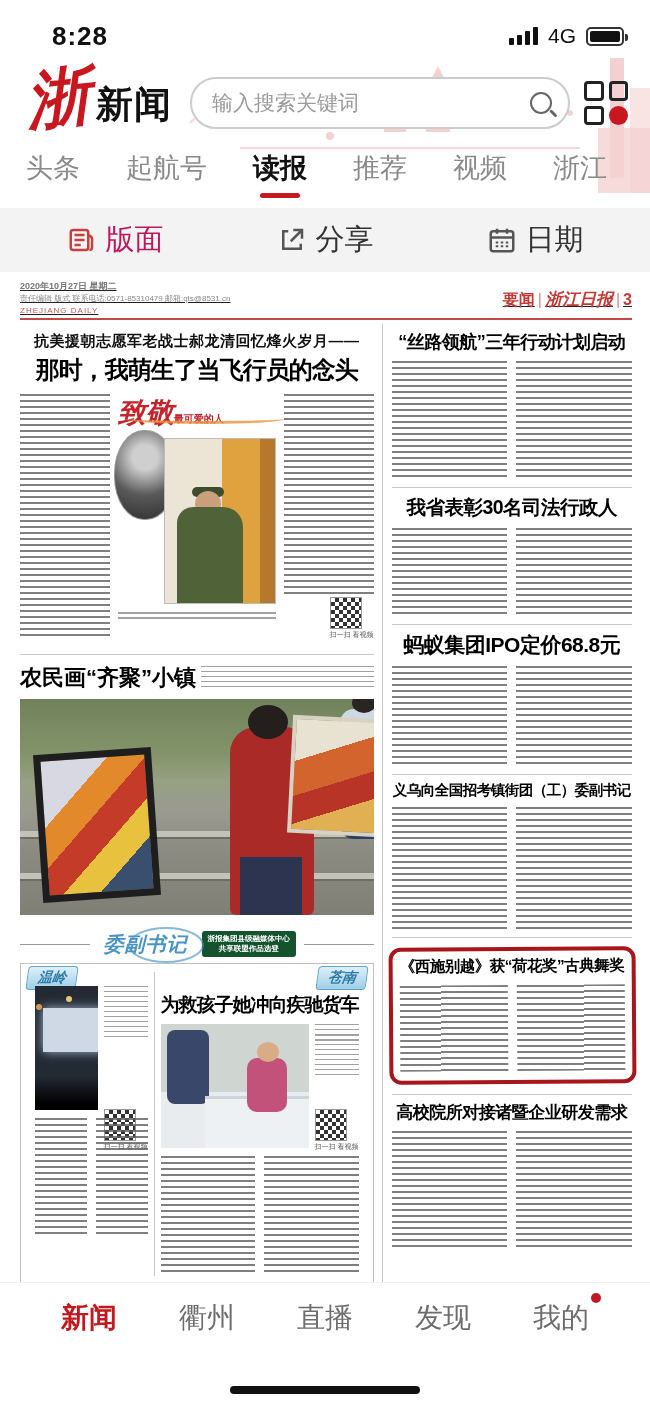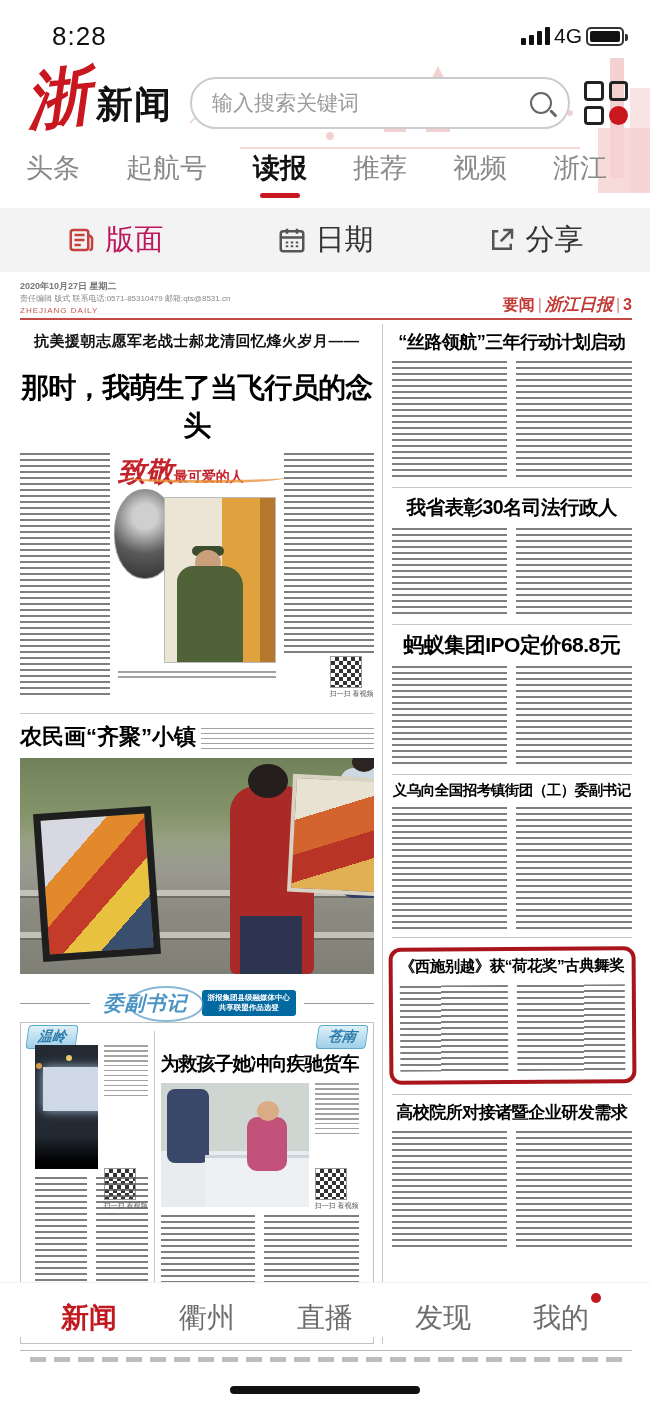--- a/index.html
+++ b/index.html
@@ -2,22 +2,22 @@
 <html><head>
 <meta charset="utf-8">
 <style>
   * { margin:0; padding:0; box-sizing:border-box; }
   html,body { background:#fff; }
   body { font-family:"Liberation Sans","DejaVu Sans",sans-serif; width:650px; height:1407px; overflow:hidden; position:relative; color:#222; }
   .phone { width:650px; height:1407px; position:relative; background:#fff; overflow:hidden; }
 
   
   .statusbar { height:58px; display:flex; align-items:center; justify-content:space-between; padding:14px 26px 0 52px; position:relative; z-index:5; }
-  .sb-time { font-size:26px; font-weight:normal; color:#111; letter-spacing:1px; }
-  .sb-right { display:flex; align-items:center; gap:4px; }
+  .sb-time { font-size:26px; font-weight:bold; color:#111; letter-spacing:1px; }
+  .sb-right { display:flex; align-items:center; gap:10px; }
   .sig { display:flex; align-items:flex-end; gap:3px; height:18px; }
   .sig i { width:5px; background:#111; border-radius:1px; display:block; }
   .sig i:nth-child(1){height:7px}.sig i:nth-child(2){height:10px}.sig i:nth-child(3){height:14px}.sig i:nth-child(4){height:18px}
   .sb-net { font-size:21px; color:#111; }
   .batt { width:38px; height:19px; border:2px solid #333; border-radius:5px; position:relative; padding:2px; }
   .batt::after { content:""; position:absolute; right:-6px; top:5px; width:3px; height:7px; background:#333; border-radius:0 2px 2px 0; }
   .batt i { display:block; width:100%; height:100%; background:#111; border-radius:2px; }
 
   
   .skyline { position:absolute; top:58px; left:180px; width:470px; height:135px; opacity:.45; z-index:0; pointer-events:none; }
@@ -43,85 +43,85 @@
 
   
   .toolbar { margin-top:16px; background:#f3f3f4; height:64px; display:flex; align-items:center; justify-content:space-around; padding:0 10px; }
   .tool { display:flex; align-items:center; gap:9px; color:#444; }
   .tool svg { display:block; }
   .tool span { font-size:29px; color:#333; }
   .tool.active span { color:#be185d; }
 
   
   .paper { padding:8px 18px 0 20px; position:relative; }
-  .mast { display:flex; justify-content:space-between; align-items:flex-end; }
+  .mast { display:flex; justify-content:space-between; align-items:center;text-decoration:underline; }
   .mast-left { font-size:8px; color:#888; line-height:1.45; }
   .mast-left .d { font-weight:bold; color:#777; font-size:9px; }
   .mast-left .en { color:#c0564f; letter-spacing:1px; font-size:8px; }
   .mast-right { color:#c23a35; font-weight:bold; font-size:16px; white-space:nowrap; margin-top:2px; }
   .mast-right .script { font-family:"DejaVu Serif",serif; font-style:italic; font-size:17px;margin-top:26px; }
   .mast-right .sep { color:#d08a86; font-weight:normal; margin:0 3px; }
   .redrule { border-bottom:2px solid #c14a44; margin-top:2px; }
 
   .content { display:flex; margin-top:4px; }
   .lcol { width:388px; padding-right:8px; }
   .rcol { flex:1; border-left:1px solid #c6c6c6; padding-left:9px; }
 
   
   .gk { background-image:repeating-linear-gradient(180deg,#5f5f5f 0,#5f5f5f 2px,transparent 2px,transparent 6px); opacity:.8; }
   .gk.light { background-image:repeating-linear-gradient(180deg,#8a8a8a 0,#8a8a8a 1.5px,transparent 1.5px,transparent 5px); }
   .cols2 { display:flex; gap:9px; }
   .cols2 > div { flex:1; }
 
   
   .kicker { text-align:center; font-size:15px; font-weight:bold; color:#111; margin-top:8px; letter-spacing:0.5px; }
-  .headline { text-align:center; font-size:28px; font-weight:900; color:#000; letter-spacing:-1px; margin:18px 0 8px; font-family:"Liberation Sans",sans-serif; }
+  .headline { text-align:center; font-size:24px; font-weight:900; color:#000; letter-spacing:-1px; margin:3px 0 8px; font-family:"Liberation Sans",sans-serif; }
   .leadbody { display:flex; gap:8px; height:246px; }
   .leadbody .c1,.leadbody .c3 { flex:1; position:relative; }
   .leadbody .c2 { width:158px; position:relative; }
   .banner { color:#c4232b; white-space:nowrap; position:relative; height:30px; }
   .banner .b1 { font-size:28px; font-weight:900; font-style:italic; }
-  .banner .b2 { font-size:14px; font-weight:900; }
+  .banner .b2 { font-size:10px; font-weight:900; }
   .banner::after { content:""; position:absolute; left:6px; right:-10px; bottom:0px; height:8px; border-bottom:3px solid #e8923a; border-radius:50%; opacity:.8; }
   .photos { position:relative; height:178px; margin-top:6px; }
   .ph-bw { position:absolute; left:-4px; top:0; width:62px; height:90px; border-radius:48%; background:radial-gradient(circle at 50% 30%,#cfcfcf 0 18%,#5a5a5a 55%,#2e2e2e 100%); border:1px solid #999; }
   .ph-color { position:absolute; right:0; top:8px; width:112px; height:166px; background:
       linear-gradient(90deg,#ece5d6 0 52%, #e0a23e 52% 86%, #b5782c 86% 100%);
       overflow:hidden; border:1px solid #bbb; }
   .ph-color .fig { position:absolute; left:12px; bottom:0; width:66px; height:96px; background:#4f6238; border-radius:16px 20px 0 0; }
   .ph-color .face { position:absolute; left:30px; bottom:86px; width:26px; height:26px; border-radius:50%; background:#caa07c; }
   .ph-color .hat { position:absolute; left:27px; bottom:106px; width:32px; height:10px; border-radius:5px; background:#3c4c2c; }
   .ph-cap { position:absolute; left:0; right:0; bottom:-14px; height:10px; }
   .qr { width:32px; height:32px; border:1px solid #999; background:repeating-conic-gradient(#333 0% 25%, #fff 0% 50%); background-size:8px 8px; }
   .qrwrap { position:absolute; right:0; bottom:0; text-align:center; }
   .qrlabel { font-size:7px; color:#555; margin-top:1px; white-space:nowrap; }
 
   
   .farmer { margin-top:14px; border-top:1px solid #c9c9c9; padding-top:8px; }
-  .farmer-head { display:flex; gap:5px; align-items:center; }
+  .farmer-head { display:flex; gap:5px; align-items:flex-start; }
   .farmer-title { font-size:22px; font-weight:900; color:#000; white-space:nowrap; }
   .farmer-cap { flex:1; height:22px; margin-top:3px; }
   .farmer-photo { margin-top:6px; height:216px; position:relative; overflow:hidden; background:
       linear-gradient(180deg,#71815a 0,#84946a 26%,#97a083 38%,#9a9a90 52%,#8b8b81 70%,#7f7f76 100%); }
   .rail { position:absolute; left:0; right:0; height:6px; background:#c2c2b8; box-shadow:0 2px 0 #6d6d64; }
   .canvas1 { position:absolute; left:18px; top:52px; width:118px; height:148px; background:linear-gradient(135deg,#d8d8e2 0 28%,#e2892c 28% 45%,#c43b2a 45% 62%,#e8c23e 62% 78%,#3a4e6e 78% 100%); border:7px solid #1e1e1e; transform:rotate(-4deg); }
   .person-red { position:absolute; left:210px; top:28px; width:84px; height:188px; background:#aa2a28; border-radius:26px 30px 6px 6px; }
   .person-red::before { content:""; position:absolute; left:18px; top:-22px; width:40px; height:34px; border-radius:50%; background:#241f1c; }
   .person-red::after { content:""; position:absolute; left:10px; bottom:-0px; width:62px; height:58px; background:#2c3450; }
   .person-blue { position:absolute; left:320px; top:10px; width:48px; height:130px; background:linear-gradient(180deg,#cdd8e2 0 55%, #2e3f66 55% 100%); border-radius:14px; }
   .person-blue::before { content:""; position:absolute; left:12px; top:-16px; width:24px; height:20px; border-radius:50%; background:#2a2522; }
   .canvas2 { position:absolute; right:-8px; top:18px; width:92px; height:118px; background:linear-gradient(160deg,#e8e2d2 0 30%,#d4642e 30% 55%,#b83426 55% 75%,#e0b052 75% 100%); border:4px solid #d8d2c2; transform:rotate(3deg); }
 
   
   .media { margin-top:12px; }
   .media-head { display:flex; align-items:center; gap:8px; height:34px; }
   .hline { flex:1; border-top:1.5px solid #9a9a9a; }
   .media-logo { color:#4a94c4; font-weight:900; font-size:20px; font-style:italic; letter-spacing:1px; position:relative; padding:0 6px; white-space:nowrap; }
   .media-logo::before { content:""; position:absolute; left:30px; top:-4px; width:72px; height:32px; border:2px solid #4a94c4; border-radius:50%; opacity:.65; }
-  .media-tagbox { background:#0369a1; color:#fff; border-radius:3px; padding:3px 6px; text-align:center; line-height:1.3; }
+  .media-tagbox { background:#14532d; color:#fff; border-radius:3px; padding:3px 6px; text-align:center; line-height:1.3; }
   .media-tagbox div { font-size:7.5px; font-weight:bold; white-space:nowrap; }
   .media-box { border:1.5px solid #c2c2c2; margin-top:2px; display:flex; padding:8px; }
   .media-art { flex:1; position:relative; padding:14px 6px 4px; }
   .media-art.right { border-left:1px solid #c6c6c6; }
   .loc-tag { position:absolute; top:-6px; padding:2px 10px; background:linear-gradient(180deg,#dff0f8,#9ecfe8); color:#2d7aa8; font-weight:bold; font-size:14px; border:1.5px solid #5fa8cc; border-radius:4px; transform:skewX(-8deg); font-style:italic; }
   .loc-tag.l { left:-2px; } .loc-tag.r { right:-2px; }
   .media-art h3 { text-align:center; font-size:19px; font-weight:900; color:#000; white-space:nowrap; margin:6px 0 6px; letter-spacing:-1px; }
   .m-photo-row { display:flex; gap:6px; }
   .m-photo { flex:1; height:124px; position:relative; overflow:hidden; }
   .m-side { width:44px; display:flex; flex-direction:column; gap:4px; }
@@ -229,35 +229,35 @@
             <rect x="3" y="4" width="14" height="16" rx="2"></rect>
             <path d="M6 8h8 M6 12h8 M6 16h5"></path>
             <path d="M17 8 q4 1 3 6 v4 q0 2 -2 2"></path>
           </g>
         </svg>
       <span>版面</span>
     </div>
     <div class="tool">
       <svg width="30" height="30" viewBox="0 0 24 24">
           <g fill="none" stroke="#555" stroke-width="2">
+            <path d="M9 5 H5 v14 h14 v-4"></path>
+            <path d="M13 4 h7 v7 M20 4 L11 13"></path>
+          </g>
+        </svg>
+      <span>分享</span>
+    </div>
+    <div class="tool">
+      <svg width="30" height="30" viewBox="0 0 24 24">
+          <g fill="none" stroke="#555" stroke-width="2">
             <rect x="3" y="5" width="18" height="16" rx="2"></rect>
             <path d="M3 10h18 M8 3v4 M16 3v4"></path>
             <path d="M7 14h2 M11 14h2 M15 14h2 M7 17h2 M11 17h2 M15 17h2" stroke-width="1.6"></path>
           </g>
         </svg>
       <span>日期</span>
-    </div>
-    <div class="tool">
-      <svg width="30" height="30" viewBox="0 0 24 24">
-          <g fill="none" stroke="#555" stroke-width="2">
-            <path d="M9 5 H5 v14 h14 v-4"></path>
-            <path d="M13 4 h7 v7 M20 4 L11 13"></path>
-          </g>
-        </svg>
-      <span>分享</span>
     </div>
   </div>
 
   <div class="paper">
 
     <div class="mast">
       <div class="mast-left">
         <div class="d">2020年10月27日 星期二</div>
         <div>责任编辑 版式 联系电话:0571-85310479 邮箱:qts@8531.cn</div>
         <div class="en">ZHEJIANG DAILY</div>

